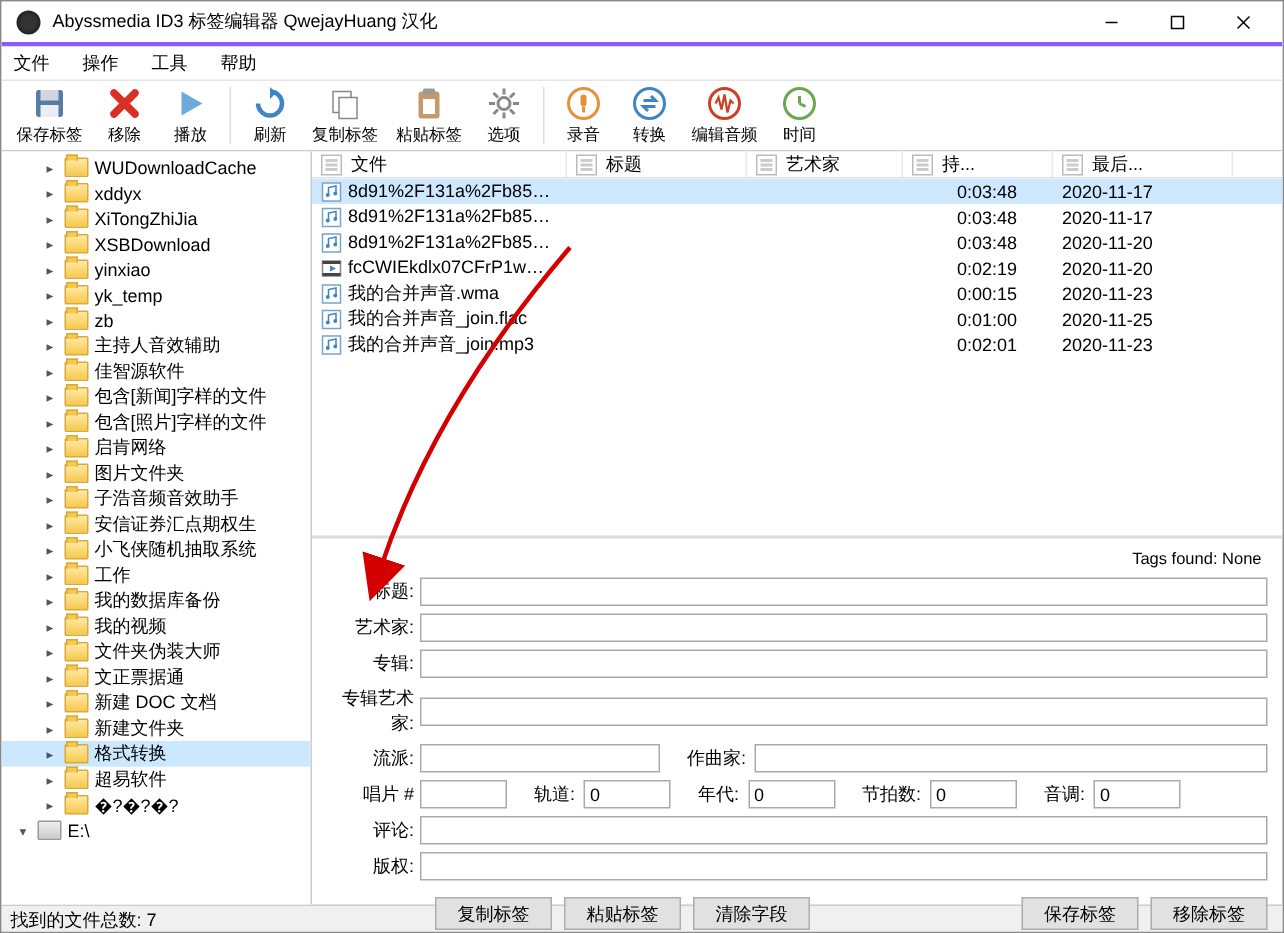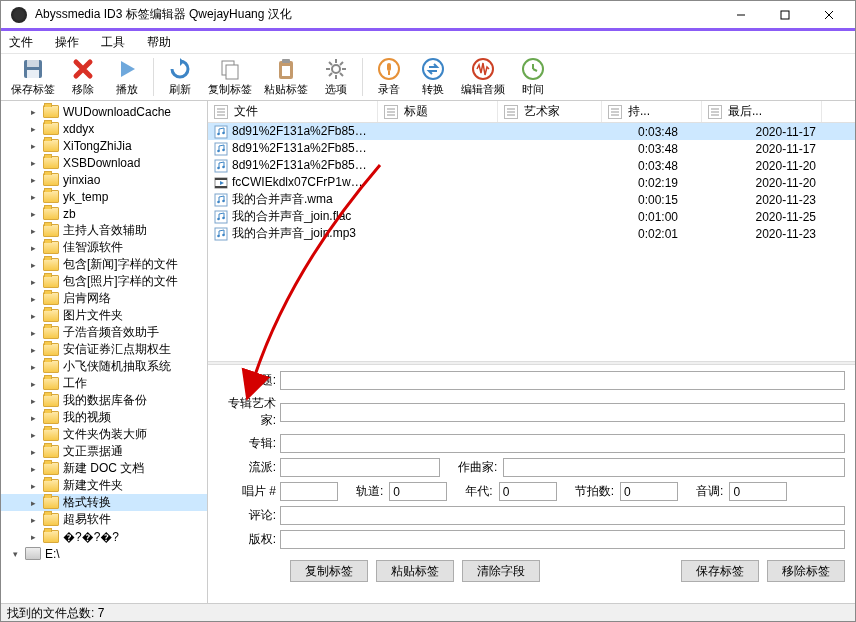--- a/index.html
+++ b/index.html
@@ -64,21 +64,21 @@
 .status { height: 20px; border-top: 1px solid #ccc; display: flex; align-items: center; padding: 0 6px; background: #f0f0f0; font-size: 11px; }
 
 .arrow { position: absolute; left: 230px; top: 160px; pointer-events: none; z-index: 50; }
 
 .col-file { width: 170px; }
 .col-title { width: 120px; }
 .col-artist { width: 104px; }
 .col-dur { width: 100px; text-align: right; }
 .col-date { width: 120px; text-align: center; }
 .row .col-dur { text-align: right; padding-right: 24px; }
-.row .col-date { text-align: right; }
+.row .col-date { text-align: left; }
 </style>
 </head>
 <body>
 
 <div class="titlebar">
   <div class="appicon"></div>
   <div class="title">Abyssmedia ID3 标签编辑器 QwejayHuang 汉化</div>
   <div class="winbtn">
       <svg viewBox="0 0 10 10">
         <line x1="1" y1="5" x2="9" y2="5" stroke="#000"></line>
@@ -465,31 +465,36 @@
           <div class="c col-title"></div>
           <div class="c col-artist"></div>
           <div class="c col-dur">0:02:01</div>
           <div class="c col-date">2020-11-23</div>
         </div>
       </div>
 
     <div class="splitter"></div>
 
     <div class="editor">
+      <div class="tagsfound">Tags found: None</div>
 
       <div class="frow">
           <span class="flabel">标题:</span>
           <input type="text" class="full" style="">
         </div>
       <div class="frow">
+          <span class="flabel">艺术家:</span>
+          <input type="text" class="full" style="">
+        </div>
+      <div class="frow">
+          <span class="flabel">专辑:</span>
+          <input type="text" class="full" style="">
+        </div>
+      <div class="frow">
           <span class="flabel">专辑艺术家:</span>
-          <input type="text" class="full" style="">
-        </div>
-      <div class="frow">
-          <span class="flabel">专辑:</span>
           <input type="text" class="full" style="">
         </div>
       <div class="frow">
         <span class="flabel">流派:</span>
         <input type="text" style="width: 160px;">
         <span class="lbl2">作曲家:</span>
         <input type="text" class="full" style="">
       </div>
       <div class="frow">
         <span class="flabel">唱片 #</span>

